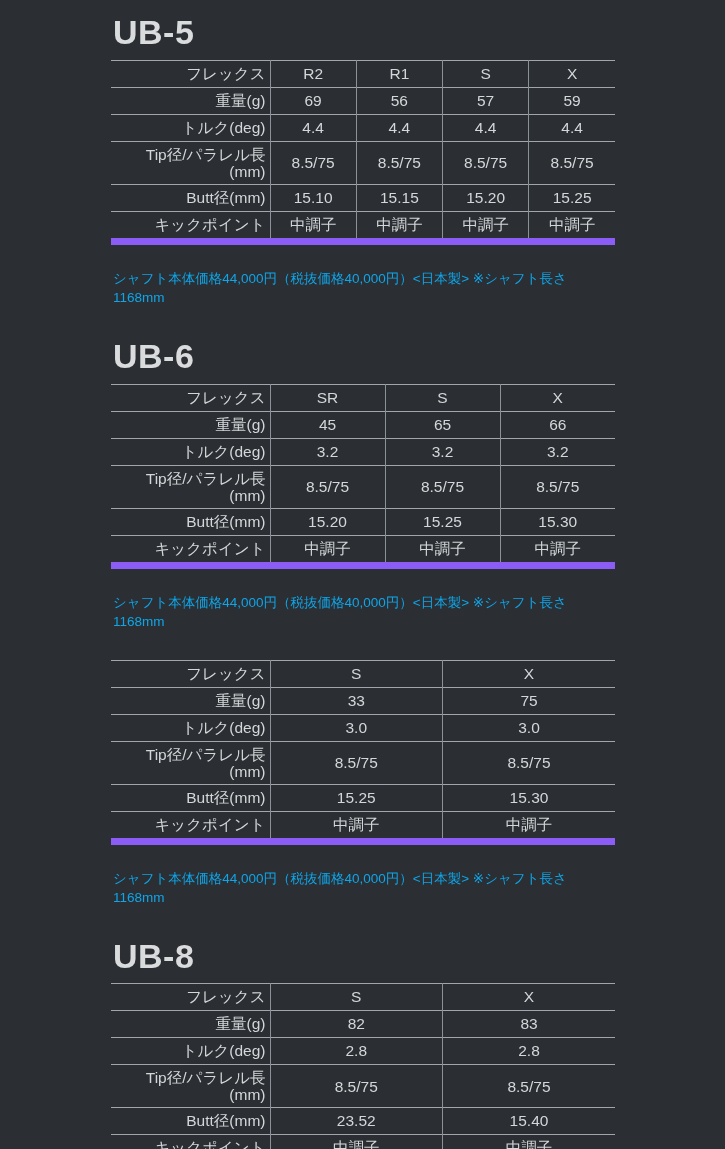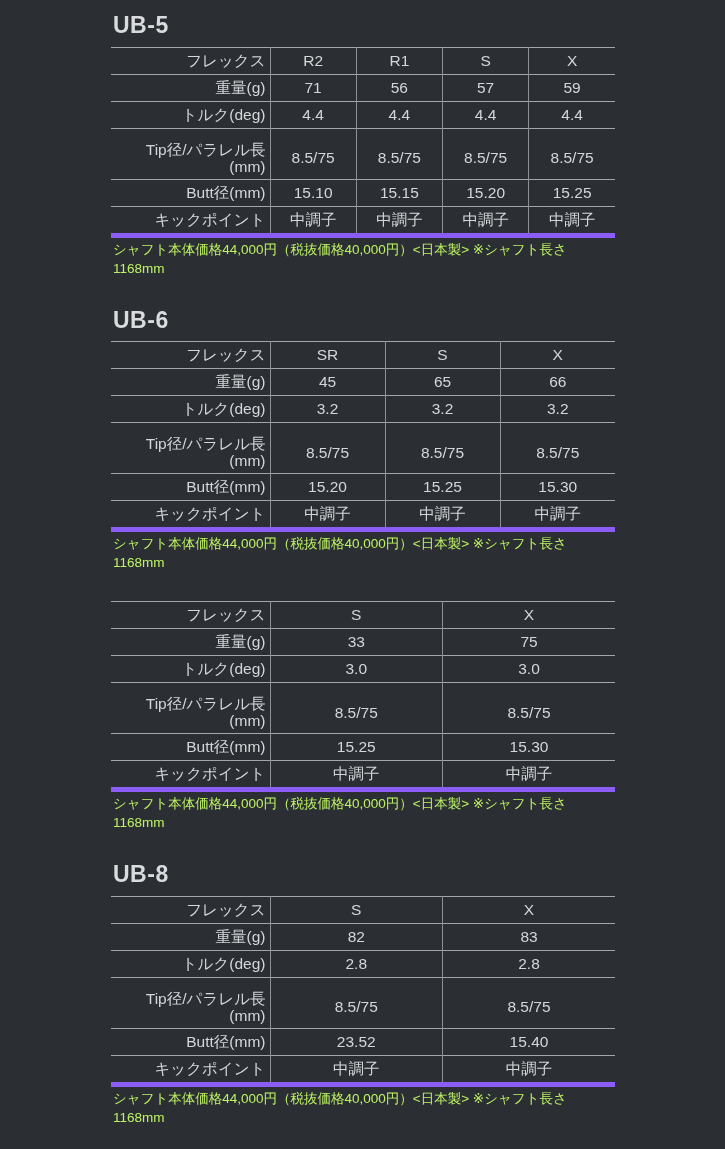--- a/index.html
+++ b/index.html
@@ -12,55 +12,55 @@
     overflow: hidden;
   }
   .page {
     box-sizing: border-box;
     width: 725px;
     padding: 12px 110px 0 111px;
   }
   .spec-section { margin-bottom: 29px; }
   .title {
     margin: 0 0 7px 2px;
-    font-size: 23px;
+    font-size: 34px;
     font-weight: 700;
     letter-spacing: 0.5px;
     color: #d9dbdd;
     line-height: 1.2;
   }
   table.spec-table {
     width: 504px;
     border-collapse: collapse;
     table-layout: fixed;
   }
   table.spec-table tr { border-top: 1px solid #a0a6ab; }
-  table.spec-table tr:last-child { border-bottom: 5px solid #8b5cf6; }
+  table.spec-table tr:last-child { border-bottom: 7px solid #8b5cf6; }
   table.spec-table td {
     font-size: 15.5px;
     line-height: 20px;
     padding: 3px 4px;
     vertical-align: middle;
     color: #d4d7d9;
   }
   table.spec-table td.lbl {
     text-align: right;
     padding-left: 5px;
     white-space: pre-line;
   }
   table.spec-table td.val {
     text-align: center;
     border-left: 1px solid #8b9196;
   }
-  table.spec-table tr.tall td { padding-top: 12px; padding-bottom: 4px; line-height: 17px; }
+  table.spec-table tr.tall td { padding-top: 4px; padding-bottom: 4px; line-height: 17px; }
   table.spec-table tr.tall td.val { height: 33px; }
   .note {
-    margin: 2px 0 0 2px;
+    margin: 24px 0 0 2px;
     font-size: 13.5px;
-    color: #bef264;
+    color: #0ea5e9;
     letter-spacing: 0px;
     line-height: 19px;
   }
 </style>
 </head>
 <body>
 
 <div class="page" id="page-root">
     <section class="spec-section">
       <h2 class="title">UB-5</h2>
@@ -75,21 +75,21 @@
         <tbody>
           <tr>
             <td class="lbl">フレックス</td>
             <td class="val">R2</td>
             <td class="val">R1</td>
             <td class="val">S</td>
             <td class="val">X</td>
           </tr>
           <tr>
             <td class="lbl">重量(g)</td>
-            <td class="val">71</td>
+            <td class="val">69</td>
             <td class="val">56</td>
             <td class="val">57</td>
             <td class="val">59</td>
           </tr>
           <tr>
             <td class="lbl">トルク(deg)</td>
             <td class="val">4.4</td>
             <td class="val">4.4</td>
             <td class="val">4.4</td>
             <td class="val">4.4</td>

